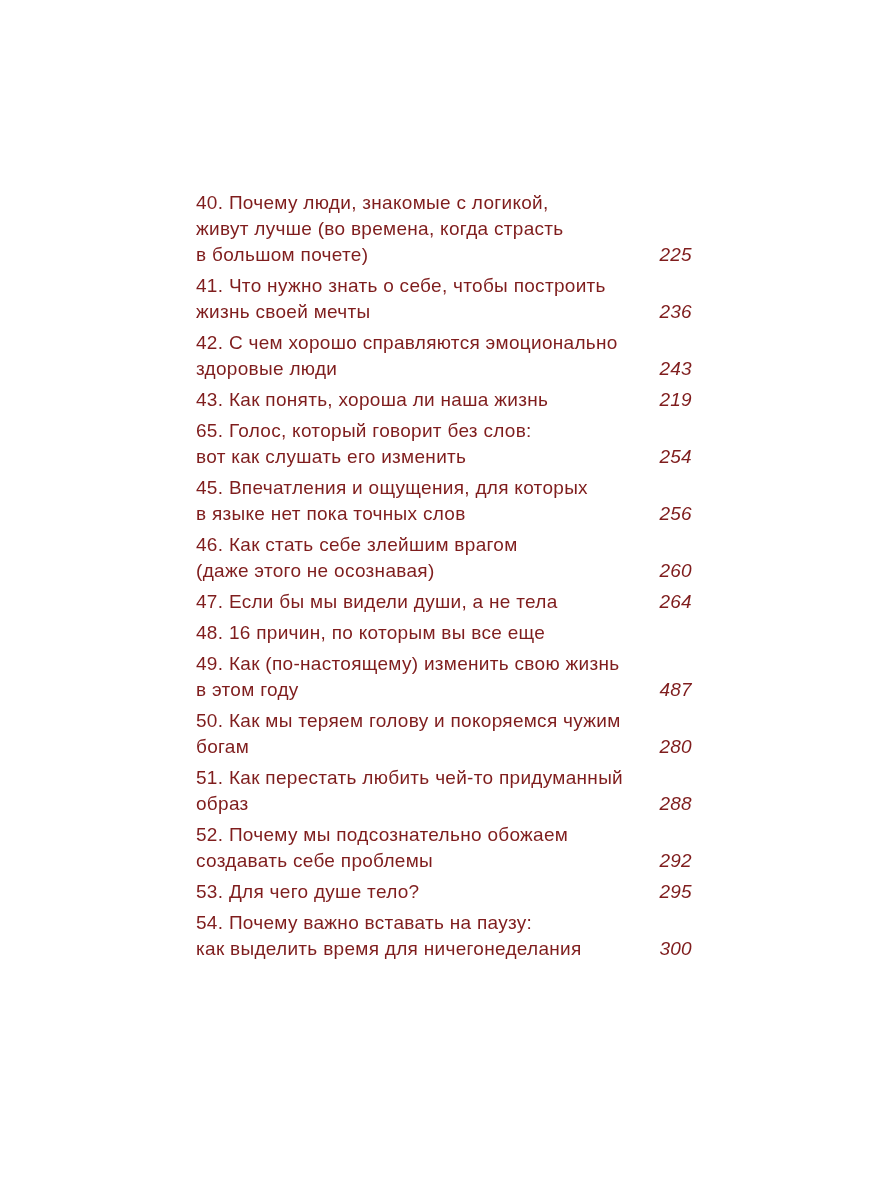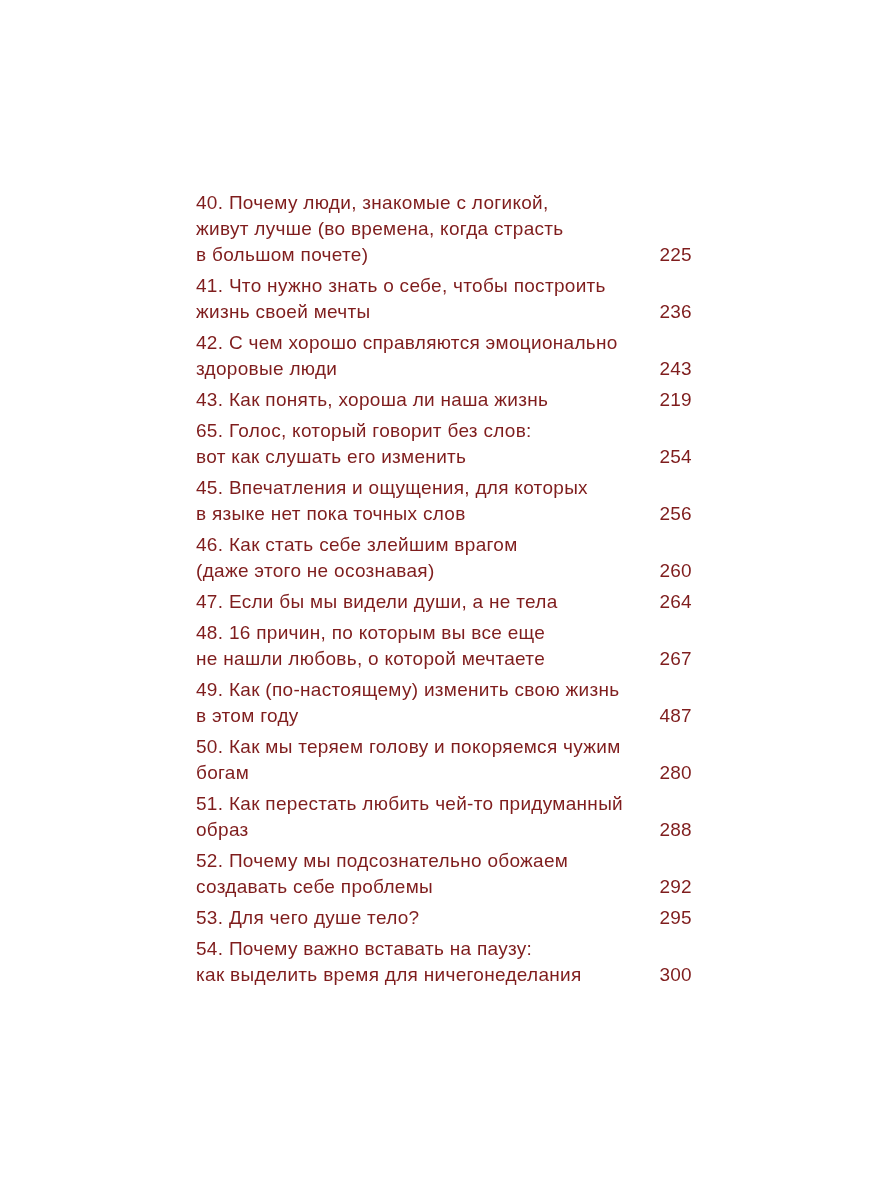--- a/index.html
+++ b/index.html
@@ -36,20 +36,21 @@
     justify-content: space-between;
     align-items: baseline;
   }
   .line-text {
     display: inline-block;
   }
   .page-num {
     display: inline-block;
     text-align: left;
     padding-left: 16px;
+    font-style: italic;
   }
 </style>
 </head>
 <body>
 
 <div class="toc" id="toc">
     <div class="entry">
       <div class="line"><span class="line-text">40. Почему люди, знакомые с логикой,</span></div>
       <div class="line"><span class="line-text">живут лучше (во времена, когда страсть</span></div>
       <div class="line last">
@@ -99,24 +100,20 @@
       </div>
     </div>
     <div class="entry">
       <div class="line last">
         <span class="line-text">47. Если бы мы видели души, а не тела</span>
         <span class="page-num">264</span>
       </div>
     </div>
     <div class="entry">
       <div class="line"><span class="line-text">48. 16 причин, по которым вы все еще</span></div>
-      <div class="line last">
-        <span class="line-text">не нашли любовь, о которой мечтаете</span>
-        <span class="page-num">267</span>
-      </div>
     </div>
     <div class="entry">
       <div class="line"><span class="line-text">49. Как (по-настоящему) изменить свою жизнь</span></div>
       <div class="line last">
         <span class="line-text">в этом году</span>
         <span class="page-num">487</span>
       </div>
     </div>
     <div class="entry">
       <div class="line"><span class="line-text">50. Как мы теряем голову и покоряемся чужим</span></div>

